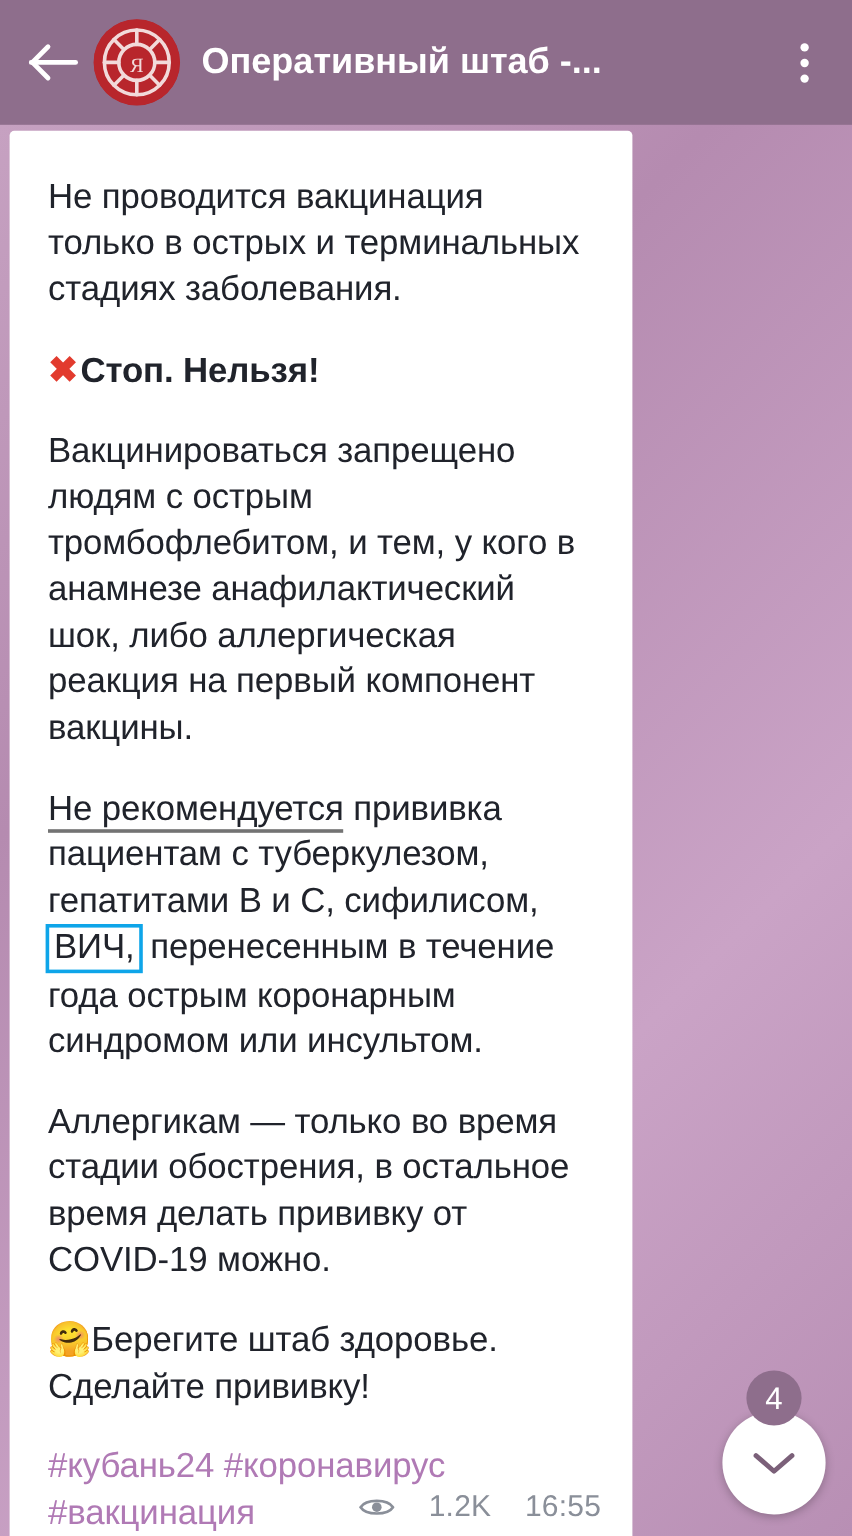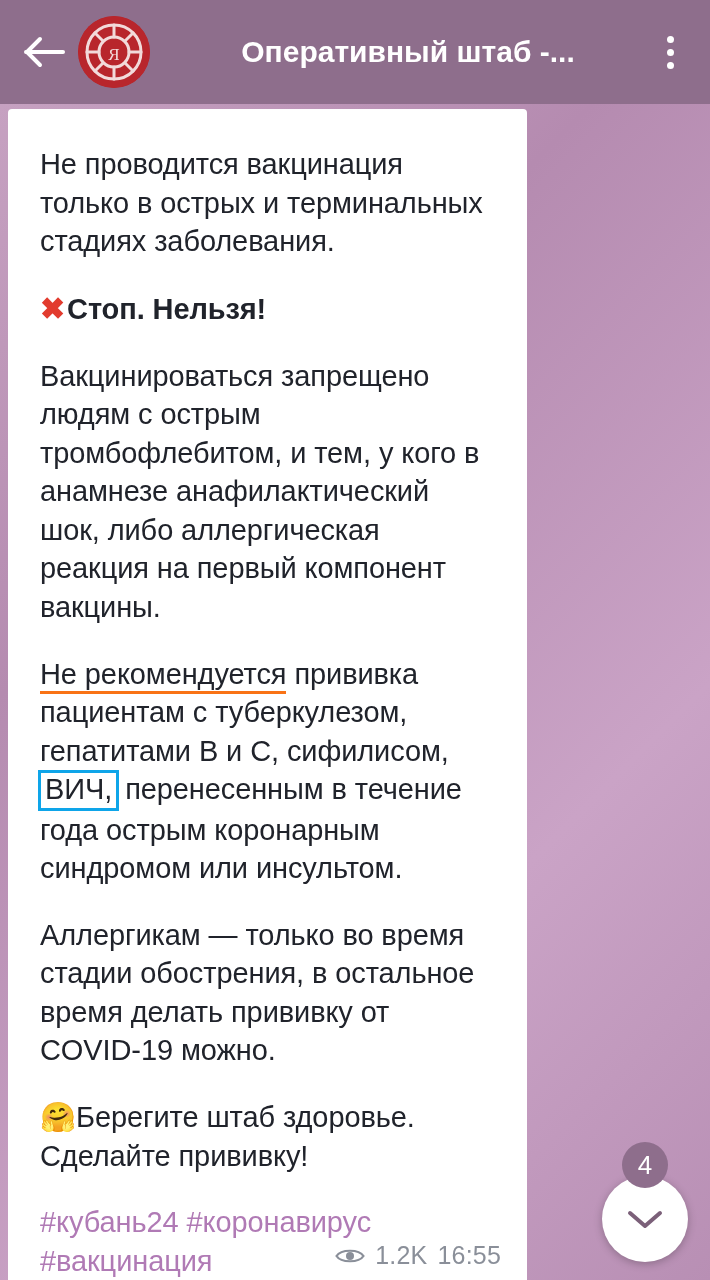--- a/index.html
+++ b/index.html
@@ -41,21 +41,21 @@
     margin-right: 18px;
     position: relative;
     overflow: hidden;
     display: flex; align-items: center; justify-content: center;
   }
 
   .titles {
     flex: 1 1 auto;
     min-width: 0;
     display: flex;
-    flex-direction: row;
+    flex-direction: column;
     justify-content: center;
   }
   .chat-title {
     color: #ffffff;
     font-size: 30px;
     font-weight: bold;
     white-space: nowrap;
     overflow: hidden;
     text-overflow: ellipsis;
     line-height: 1.15;
@@ -110,21 +110,21 @@
   .emoji-x {
     display: inline-block;
     color: #e23b2e;
     font-weight: bold;
     font-size: 30px;
     margin-right: 2px;
   }
   .bold { font-weight: bold; }
 
   .underline-red {
-    border-bottom: 3px solid #f97316;
+    border-bottom: 3px solid #737373;
     padding-bottom: 1px;
   }
   .box-red {
     border: 3px solid #0ea5e9;
     padding: 1px 4px 3px 4px;
     margin: 0 -2px;
     display: inline-block;
     line-height: 1.05;
   }
   .hashtags {
@@ -133,21 +133,21 @@
     line-height: 1.33;
   }
 
   
   .msg-footer {
     position: absolute;
     right: 26px;
     bottom: 10px;
     display: flex;
     align-items: center;
-    gap: 10px;
+    gap: 28px;
     color: #8a8f99;
     font-size: 25px;
   }
   .eye-icon { display: block; }
   .views-count { letter-spacing: 0.2px; }
   .msg-time { letter-spacing: 0.2px; }
 
   
   .fab {
     position: absolute;

